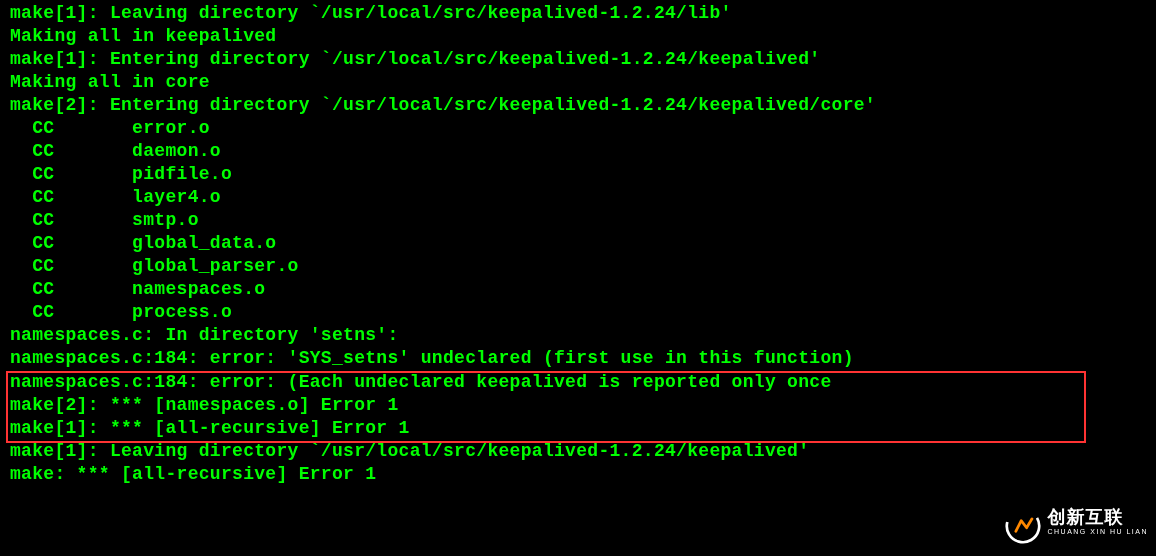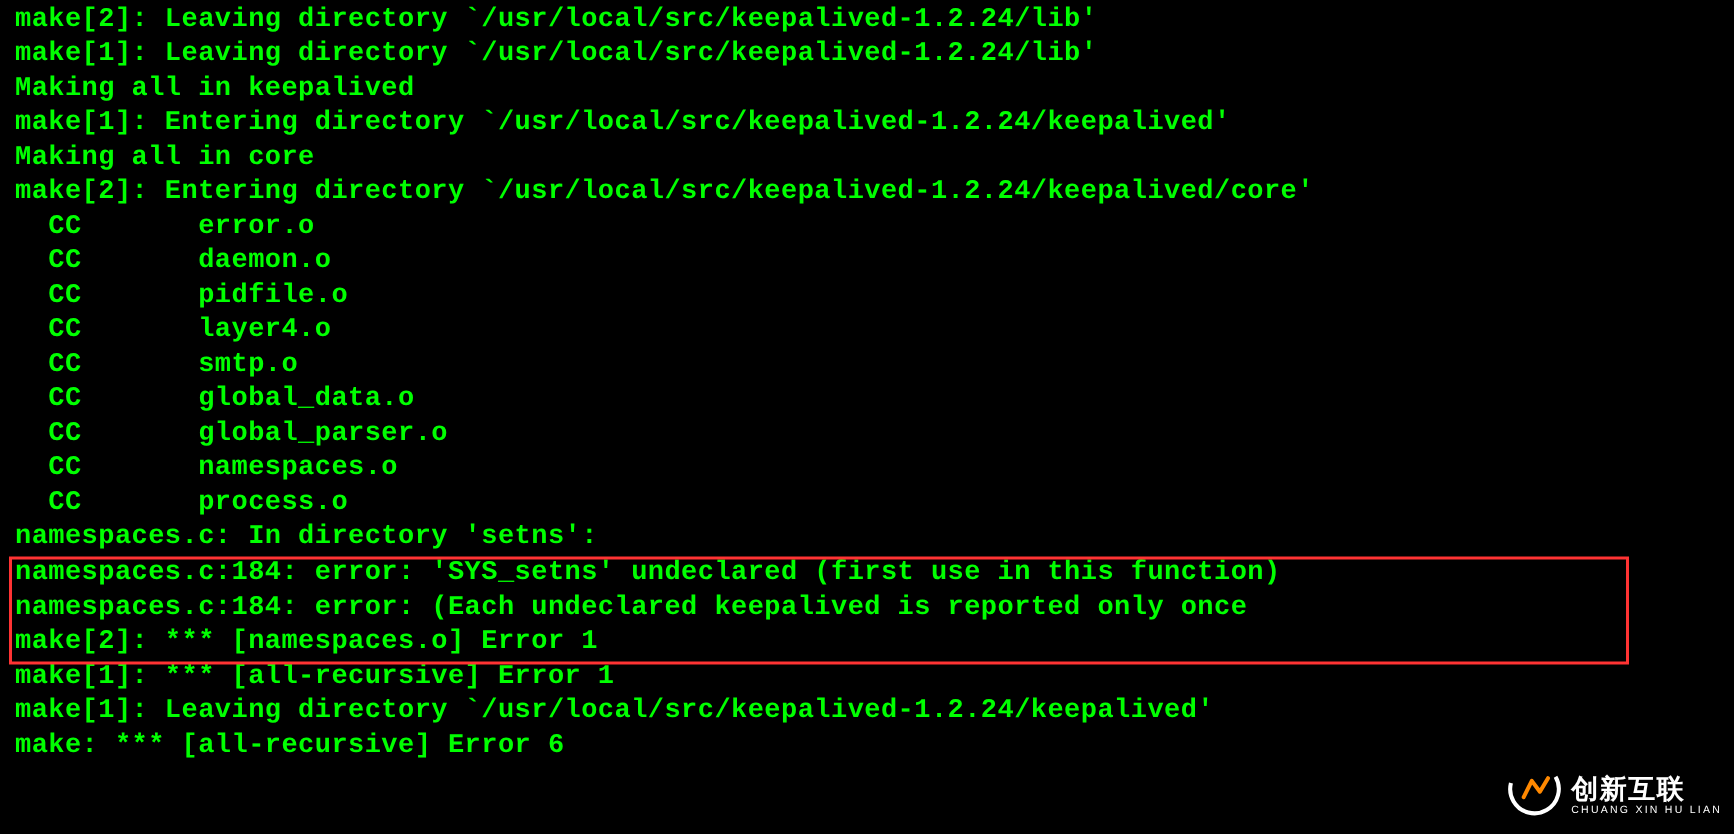--- a/index.html
+++ b/index.html
@@ -30,21 +30,21 @@
       left: 6px;
       right: 70px;
       background: transparent;
       pointer-events: none;
     }
     .watermark {
       position: absolute;
       right: 8px;
       bottom: 12px;
       display: flex;
-      align-items: flex-end;
+      align-items: flex-start;
       gap: 6px;
       color: #ffffff;
       font-family: Arial, sans-serif;
       font-weight: bold;
     }
     .watermark-logo {
       width: 36px;
       height: 36px;
       position: relative;
     }
@@ -62,42 +62,41 @@
     }
     .watermark-text-wrap{
       display:flex;
       flex-direction:column;
     }
   </style>
 </head>
 <body>
 
 <div>
-  <div class="terminal-line">make[2]: Leaving directory `/usr/local/src/keepalived-1.2.24/lib'</div>
   <div class="terminal-line">make[1]: Leaving directory `/usr/local/src/keepalived-1.2.24/lib'</div>
   <div class="terminal-line">Making all in keepalived</div>
   <div class="terminal-line">make[1]: Entering directory `/usr/local/src/keepalived-1.2.24/keepalived'</div>
   <div class="terminal-line">Making all in core</div>
   <div class="terminal-line">make[2]: Entering directory `/usr/local/src/keepalived-1.2.24/keepalived/core'</div>
   <div class="terminal-line">  CC       error.o</div>
   <div class="terminal-line">  CC       daemon.o</div>
   <div class="terminal-line">  CC       pidfile.o</div>
   <div class="terminal-line">  CC       layer4.o</div>
   <div class="terminal-line">  CC       smtp.o</div>
   <div class="terminal-line">  CC       global_data.o</div>
   <div class="terminal-line">  CC       global_parser.o</div>
   <div class="terminal-line">  CC       namespaces.o</div>
   <div class="terminal-line">  CC       process.o</div>
   <div class="terminal-line">namespaces.c: In directory 'setns':</div>
   <div class="terminal-line">namespaces.c:184: error: 'SYS_setns' undeclared (first use in this function)</div>
   <div class="terminal-line">namespaces.c:184: error: (Each undeclared keepalived is reported only once</div>
   <div class="terminal-line">make[2]: *** [namespaces.o] Error 1</div>
   <div class="terminal-line">make[1]: *** [all-recursive] Error 1</div>
   <div class="terminal-line">make[1]: Leaving directory `/usr/local/src/keepalived-1.2.24/keepalived'</div>
-  <div class="terminal-line">make: *** [all-recursive] Error 6</div>
+  <div class="terminal-line">make: *** [all-recursive] Error 1</div>
 </div>
 
 <div class="highlight-box" style="top: 371px; height: 72px;"></div>
 
 <div class="watermark">
   <div class="watermark-logo">
     <svg viewBox="0 0 40 40" width="36" height="36">
       <circle cx="20" cy="20" r="18" fill="none" stroke="#ffffff" stroke-width="3" stroke-dasharray="70 43" transform="rotate(-30 20 20)"></circle>
       <path d="M 12 26 L 18 14 L 24 22 L 30 12" fill="none" stroke="#ff8800" stroke-width="3" stroke-linecap="round" stroke-linejoin="round"></path>
     </svg>

